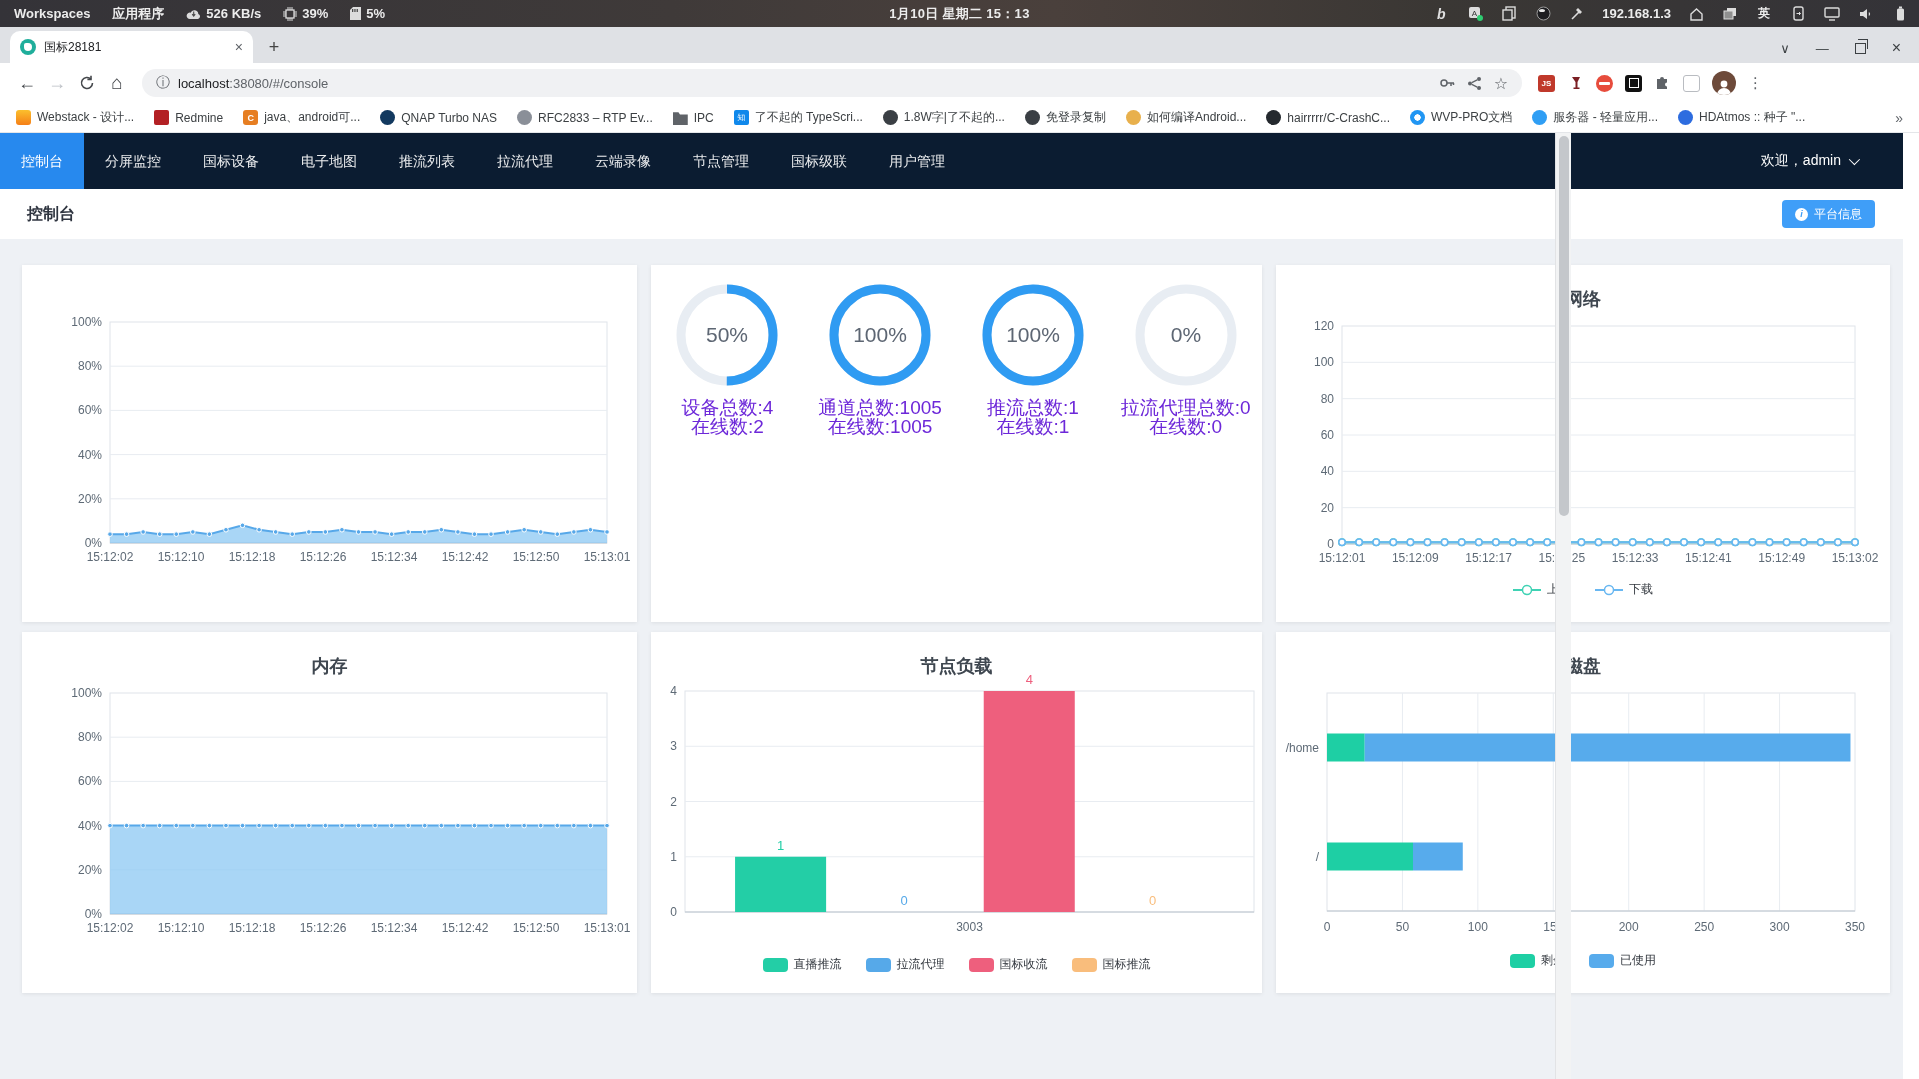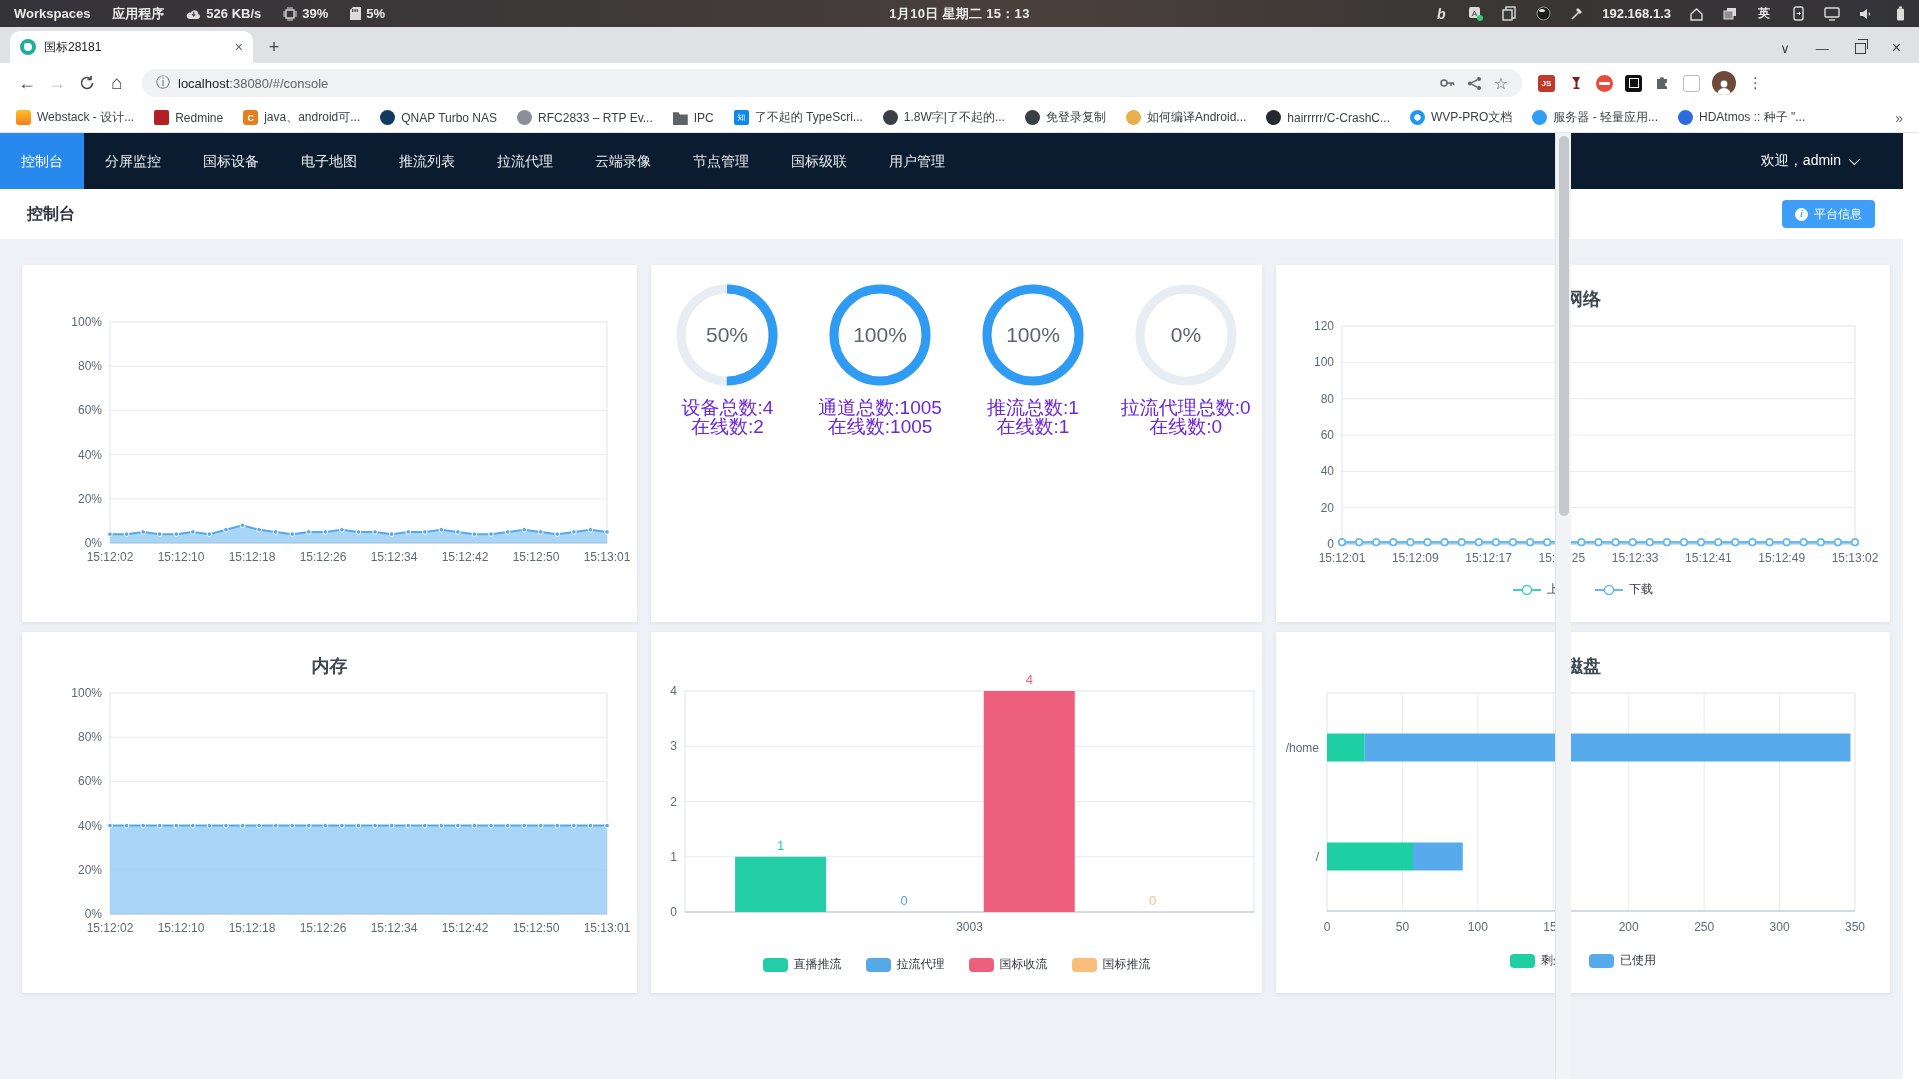--- a/index.html
+++ b/index.html
@@ -636,20 +636,21 @@
               <circle cx="485.6" cy="193.6" r="2.3" fill="#57a8e9" stroke="#fff" stroke-width="1"></circle>
               <circle cx="502.1666666666667" cy="193.6" r="2.3" fill="#57a8e9" stroke="#fff" stroke-width="1"></circle>
               <circle cx="518.7333333333333" cy="193.6" r="2.3" fill="#57a8e9" stroke="#fff" stroke-width="1"></circle>
               <circle cx="535.3" cy="193.6" r="2.3" fill="#57a8e9" stroke="#fff" stroke-width="1"></circle>
               <circle cx="551.8666666666667" cy="193.6" r="2.3" fill="#57a8e9" stroke="#fff" stroke-width="1"></circle>
               <circle cx="568.4333333333334" cy="193.6" r="2.3" fill="#57a8e9" stroke="#fff" stroke-width="1"></circle>
               <circle cx="585" cy="193.6" r="2.3" fill="#57a8e9" stroke="#fff" stroke-width="1"></circle>
             </svg></div>
       </div>
       <div class="card">
+        <div class="card-title">节点负载</div>
         <div class="chart" id="chart-nodeload"><svg width="611" height="361">
               <rect x="34" y="59" width="569" height="221" fill="none" stroke="#dfe4ea"></rect>
               <text x="26" y="284" text-anchor="end" font-size="12" fill="#5e6a76">0</text>
               <line x1="34" y1="224.75" x2="603" y2="224.75" stroke="#e8ecf1"></line>
               <text x="26" y="228.75" text-anchor="end" font-size="12" fill="#5e6a76">1</text>
               <line x1="34" y1="169.5" x2="603" y2="169.5" stroke="#e8ecf1"></line>
               <text x="26" y="173.5" text-anchor="end" font-size="12" fill="#5e6a76">2</text>
               <line x1="34" y1="114.25" x2="603" y2="114.25" stroke="#e8ecf1"></line>
               <text x="26" y="118.25" text-anchor="end" font-size="12" fill="#5e6a76">3</text>
               <text x="26" y="63" text-anchor="end" font-size="12" fill="#5e6a76">4</text>

